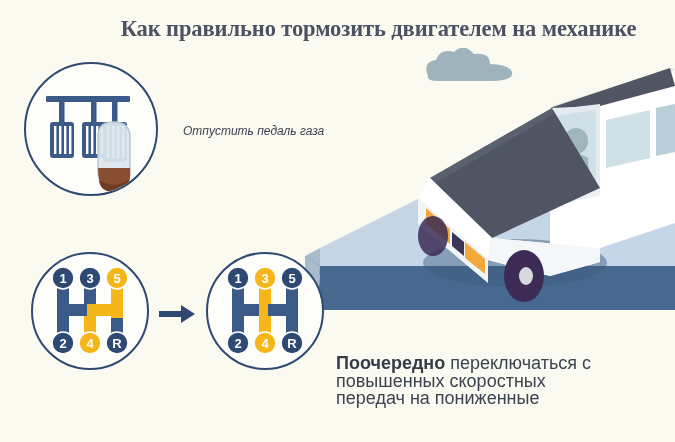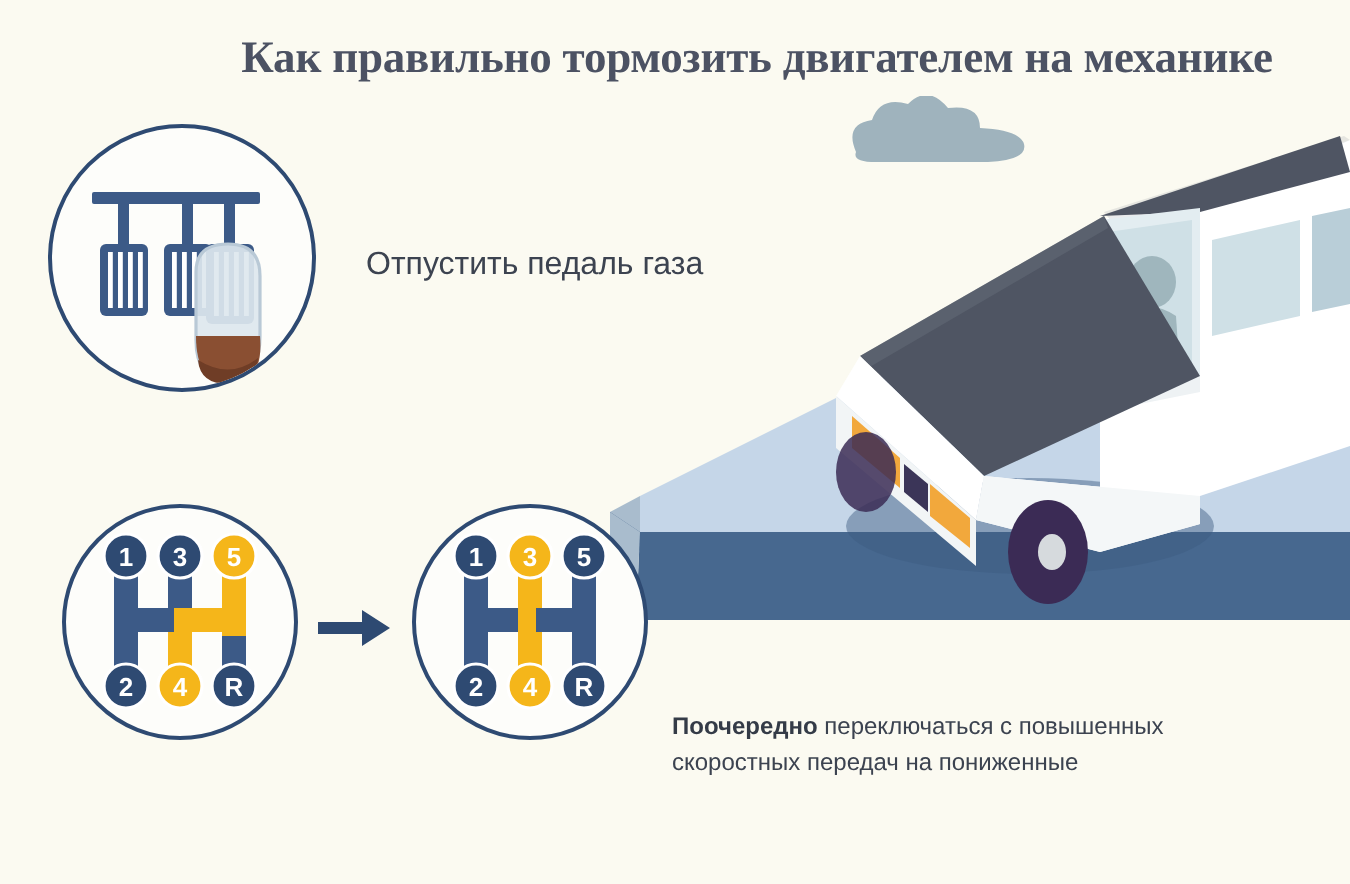--- a/index.html
+++ b/index.html
@@ -73,30 +73,31 @@
     left: 0;
     top: 0;
     overflow: visible;
   }
 
   
   #caption-pedal {
     position: absolute;
     left: 183px;
     top: 124px;
-    font-size: 16px;
+    font-size: 12px;
     color: #3c4350;
     white-space: nowrap;
+    font-style: italic;
   }
   #caption-gear {
     position: absolute;
     left: 336px;
     top: 355px;
     width: 260px;
-    font-size: 12px;
+    font-size: 18px;
     line-height: 17.5px;
     color: #3c4350;
   }
   #caption-gear b {
     font-weight: bold;
     color: #343b47;
   }
 
   
   #arrow {

